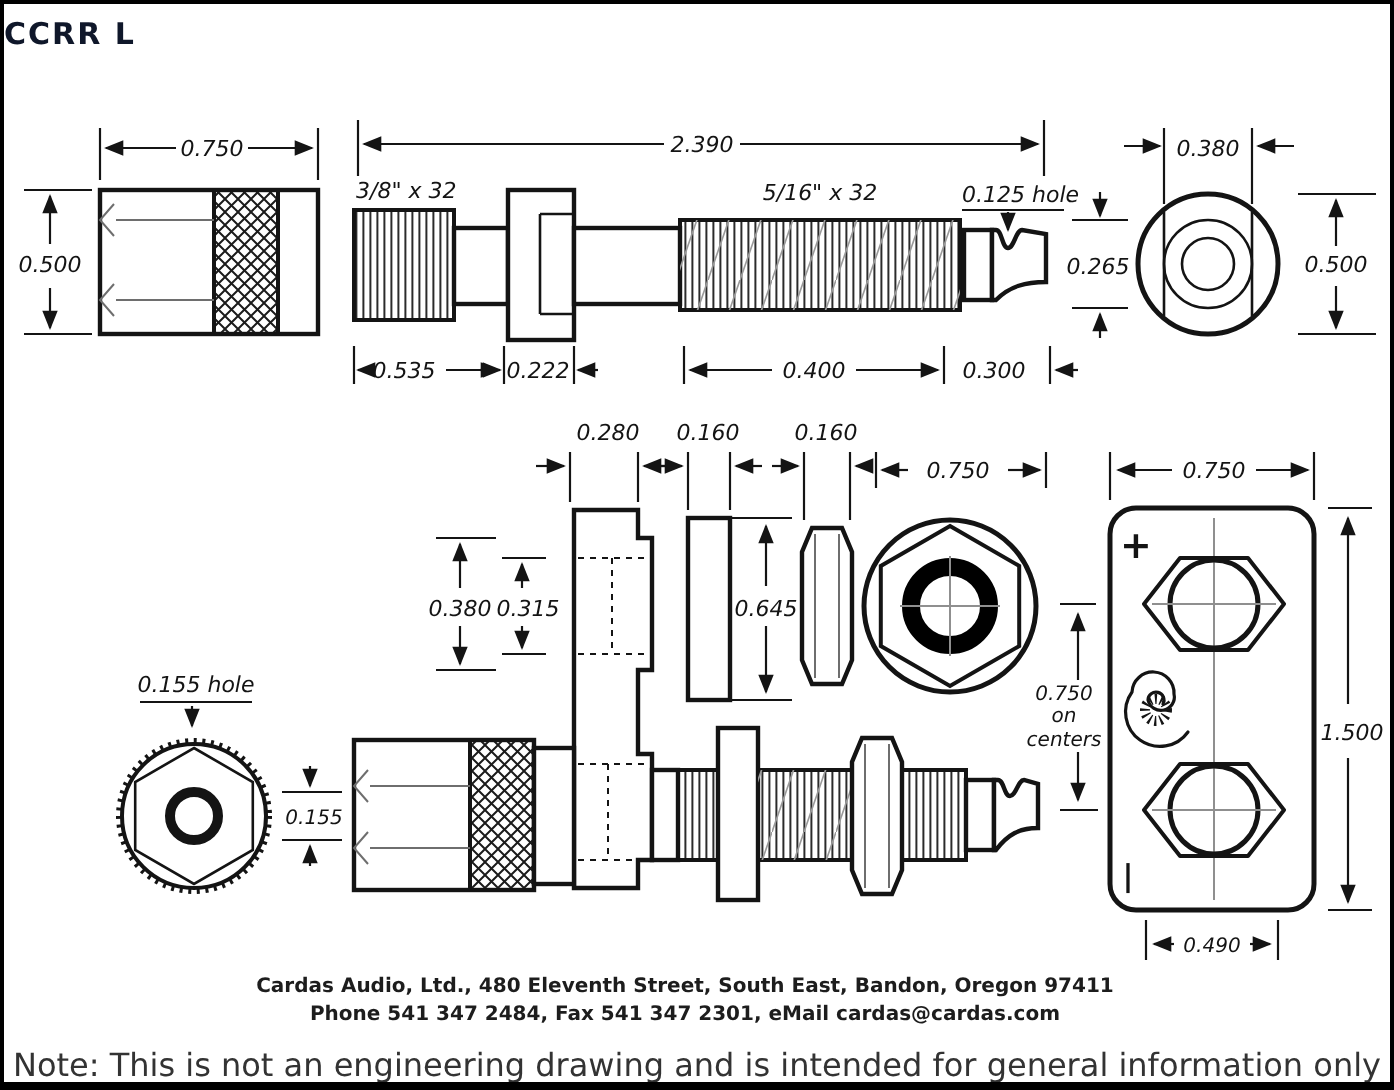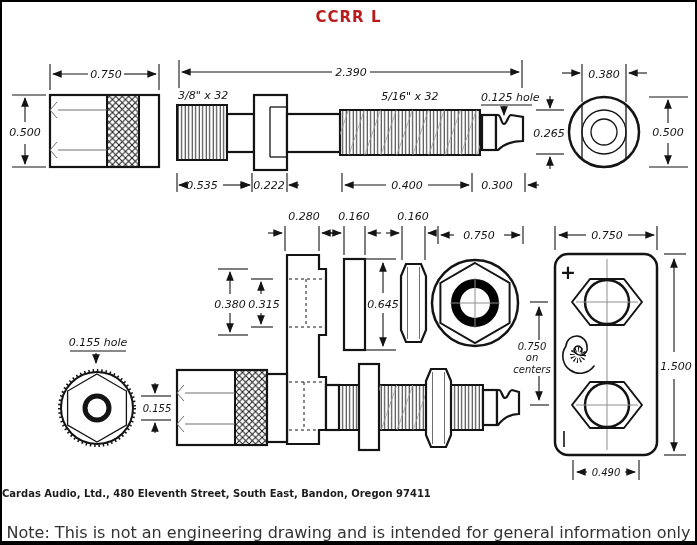--- a/index.html
+++ b/index.html
@@ -3,24 +3,24 @@
 <meta charset="utf-8">
 <style>
   html,body{margin:0;padding:0;background:#e8e8e8;}
   .page{
     width:697px;height:545px;position:relative;margin:0 auto;
     background:#fff;border:2px solid #000;border-bottom-width:4px;
     box-sizing:border-box;overflow:hidden;
     font-family:"DejaVu Sans",sans-serif;
   }
   .title{
-    position:absolute;top:6px;left:0;right:0;text-align:center;
-    font-size:15px;font-weight:600;letter-spacing:1px;color:#b91c1c;
+    position:absolute;top:6px;left:0;right:0;
+    font-size:15px;font-weight:600;letter-spacing:1px;color:#0f172a;
   }
-  .footer-line{position:absolute;left:0;right:12px;text-align:left;color:#1d1d1d;
+  .footer-line{position:absolute;left:0;right:12px;text-align:center;color:#1d1d1d;
     font-size:10px;font-weight:bold;}
   .footer-note{position:absolute;left:0;right:0;text-align:center;color:#333;
     font-size:16px;}
   svg{position:absolute;top:0;left:0;}
   svg text{font-family:"DejaVu Sans",sans-serif;font-style:italic;fill:#141414;}
   text.dim{font-size:11px;}
   text.dimsm{font-size:10px;}
   text.mark{font-style:normal;font-weight:bold;}
   .ln{stroke:#141414;stroke-width:1.1;fill:none;}
   .thin{stroke:#6e6e6e;stroke-width:1;fill:none;}
@@ -310,14 +310,15 @@
     <g>
       <line class="ln" x1="571" y1="458" x2="571" y2="478"></line>
       <line class="ln" x1="637" y1="458" x2="637" y2="478"></line>
       <line class="ln" x1="585" y1="470" x2="575" y2="470" marker-end="url(#ah)"></line>
       <line class="ln" x1="623" y1="470" x2="633" y2="470" marker-end="url(#ah)"></line>
       <text class="dimsm" x="604" y="474" text-anchor="middle">0.490</text>
     </g>
   </svg>
 
   <div class="footer-line" style="top:486px;">Cardas Audio, Ltd., 480 Eleventh Street, South East, Bandon, Oregon 97411</div>
+  <div class="footer-line" style="top:500px;">Phone 541 347 2484, Fax 541 347 2301, eMail cardas@cardas.com</div>
   <div class="footer-note" style="top:521px;">Note:  This is not an engineering drawing and is intended for general information only</div>
 </div>
 
 </body></html>

